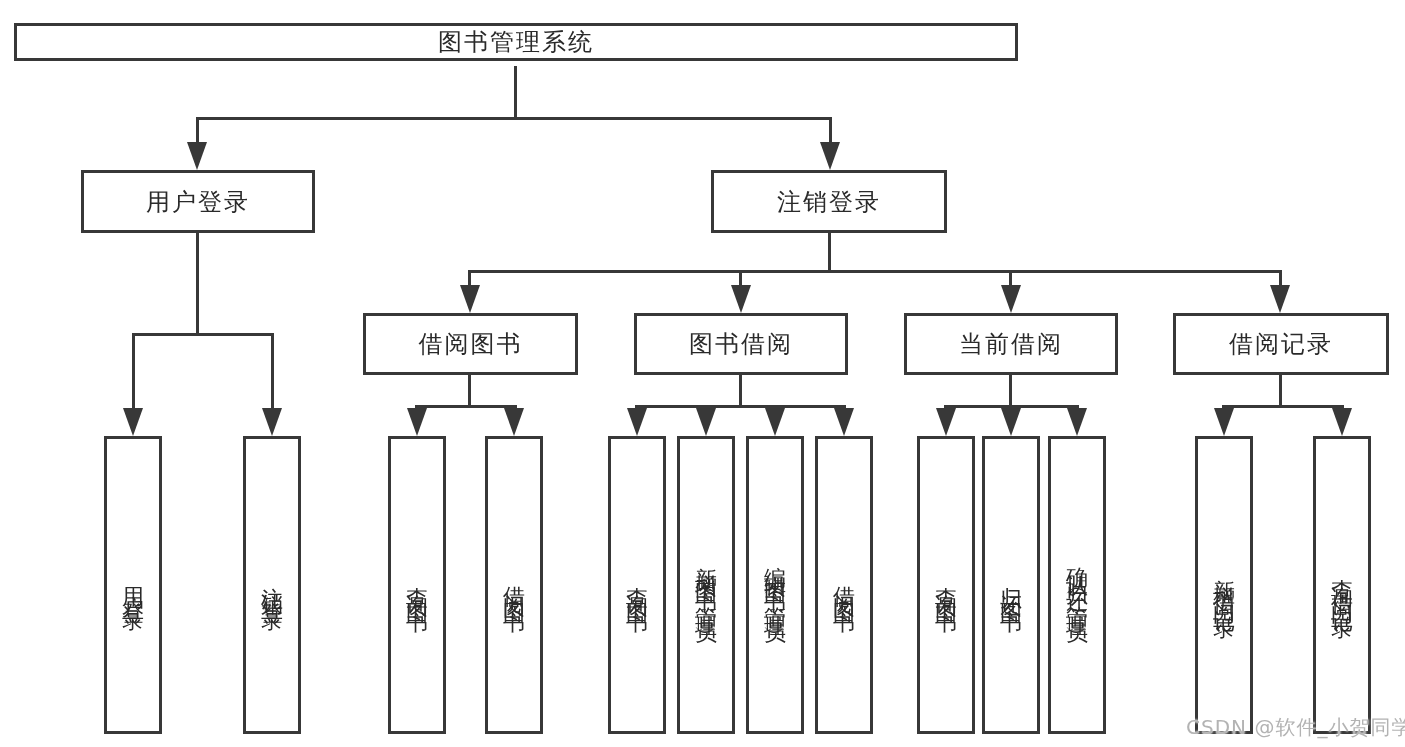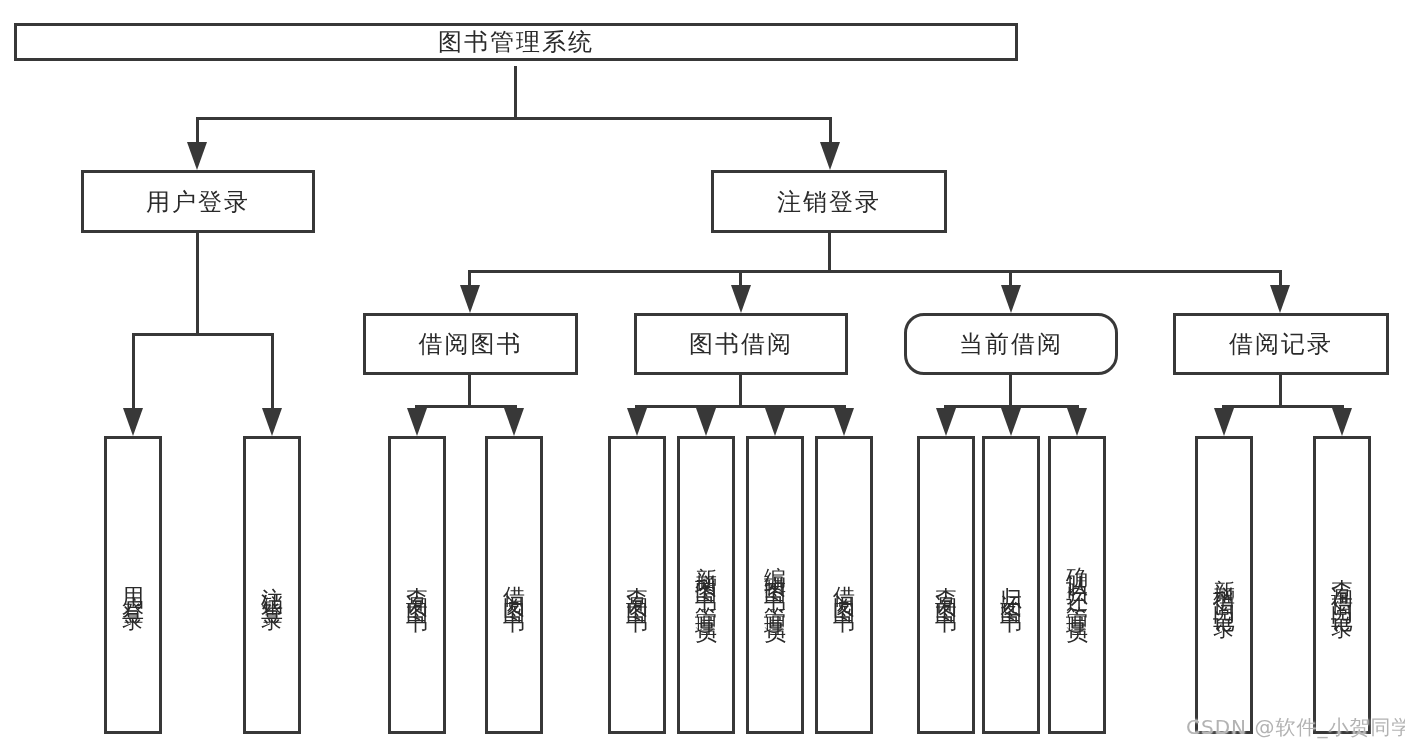--- a/index.html
+++ b/index.html
@@ -115,21 +115,21 @@
   <div class="arrow" style="left:731px; top:285px;"></div>
   <div class="arrow" style="left:1001px; top:285px;"></div>
   <div class="arrow" style="left:1270px; top:285px;"></div>
 
   <div class="node h-label" style="left:363px; top:313px; width:215px; height:62px;">
     <span>借阅图书</span>
   </div>
   <div class="node h-label" style="left:634px; top:313px; width:214px; height:62px;">
     <span>图书借阅</span>
   </div>
-  <div class="node h-label" style="left:904px; top:313px; width:214px; height:62px;border-radius:20px;">
+  <div class="node h-label" style="left:904px; top:313px; width:214px; height:62px;">
     <span>当前借阅</span>
   </div>
   <div class="node h-label" style="left:1173px; top:313px; width:216px; height:62px;">
     <span>借阅记录</span>
   </div>
 
   <div class="vline" style="left:468px; top:374px; height:34px;"></div>
   <div class="hline" style="left:415px; top:405px; width:102px;"></div>
   <div class="arrow" style="left:407px; top:408px;"></div>
   <div class="arrow" style="left:504px; top:408px;"></div>

